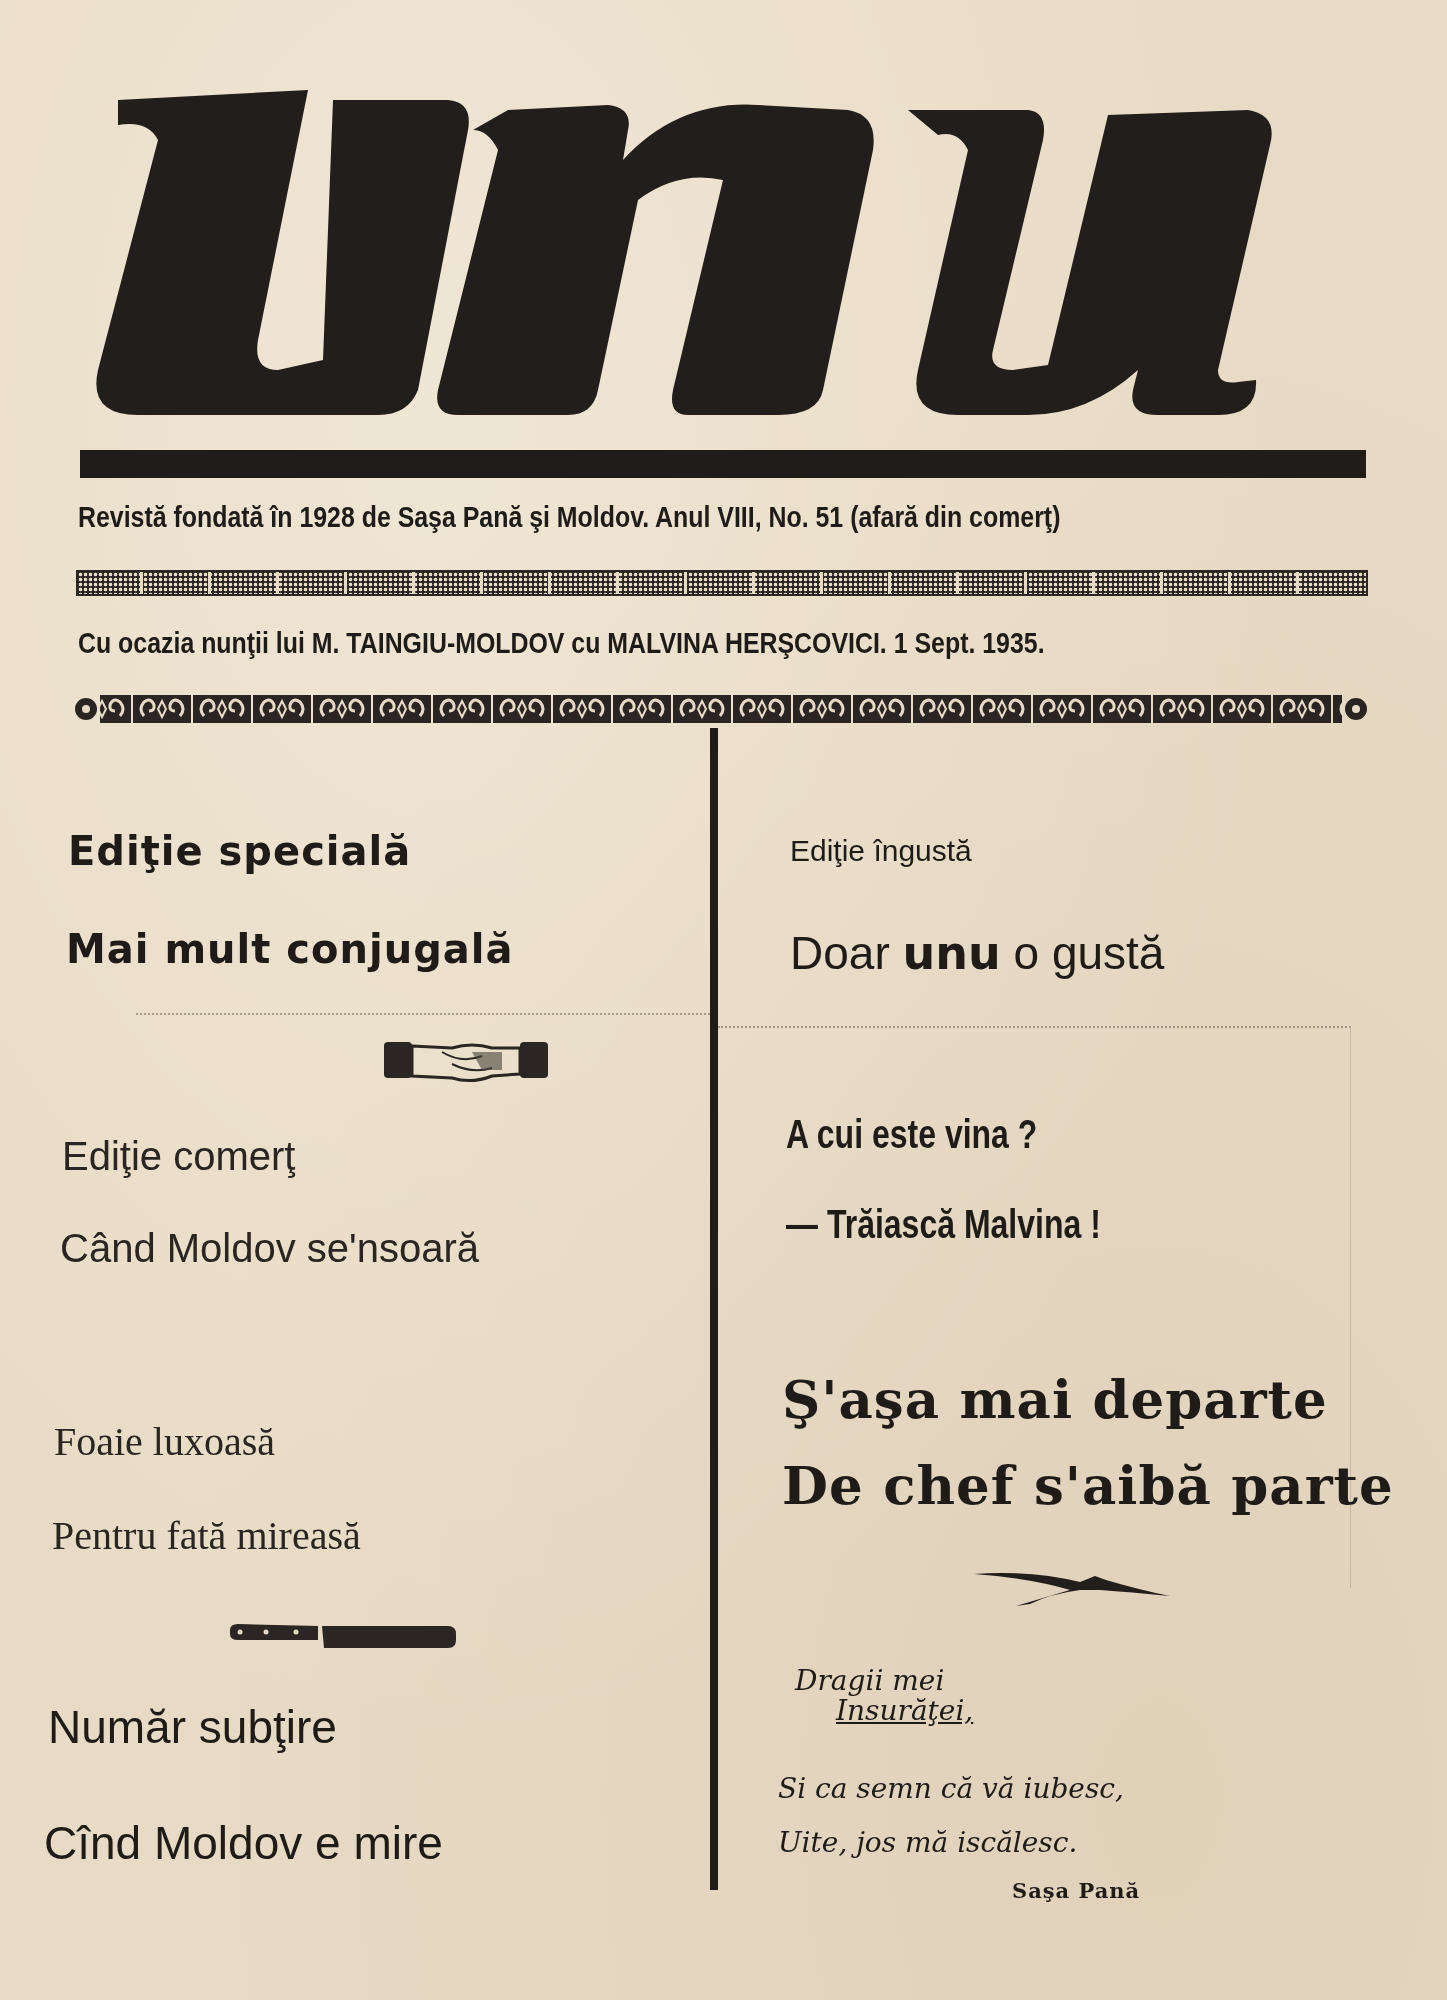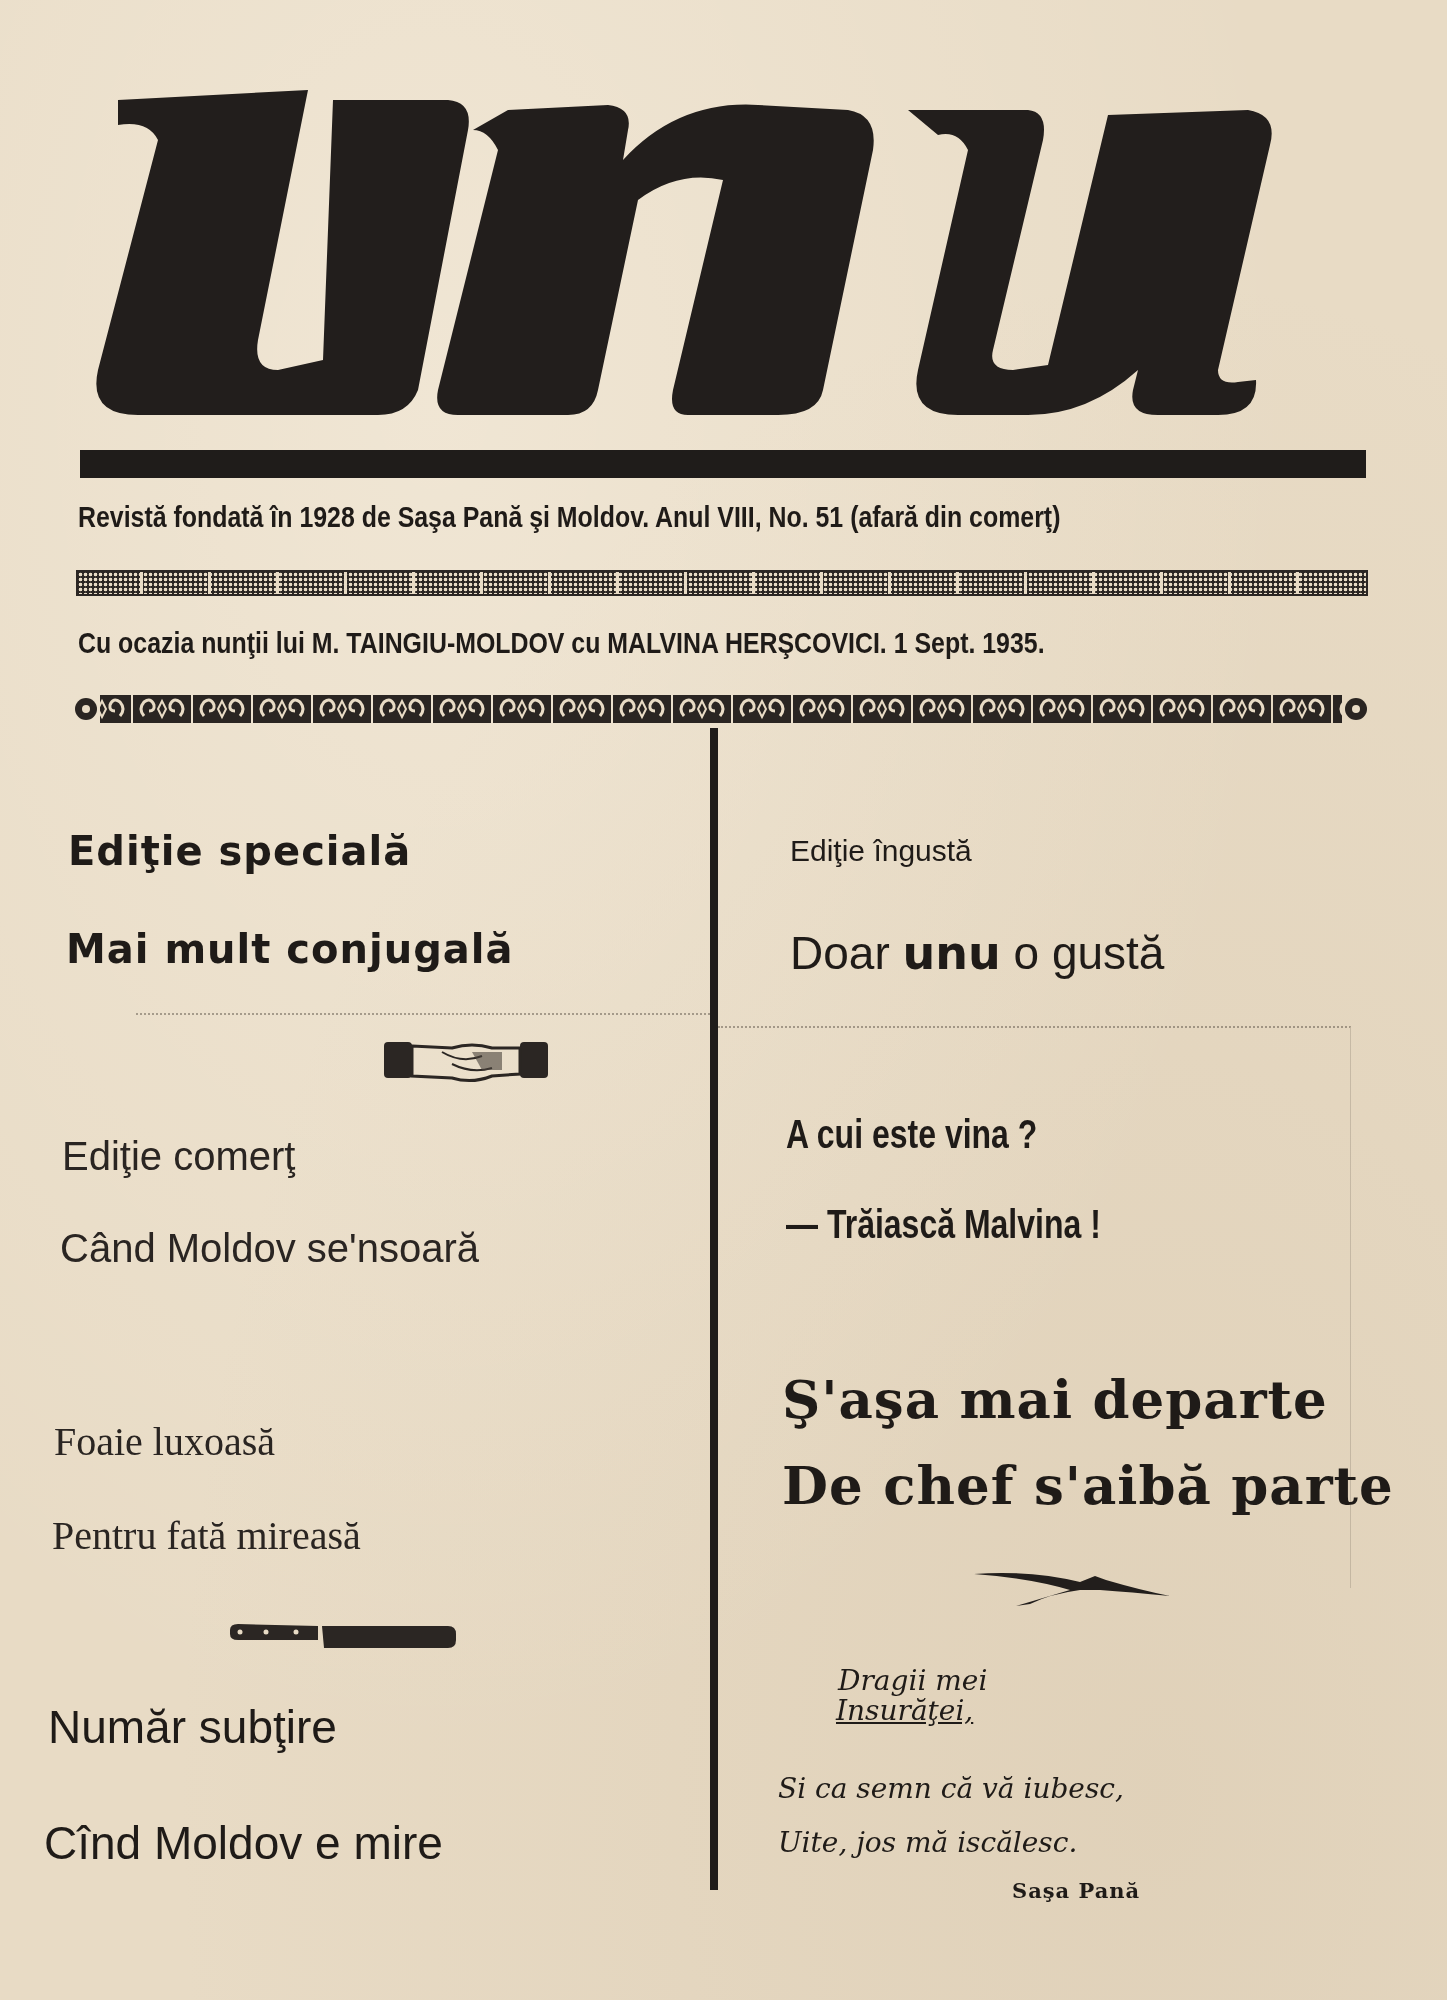--- a/index.html
+++ b/index.html
@@ -193,17 +193,17 @@
 <div class="t cond-bold" style="left:786px; top:1112px;">A cui este vina ?</div>
 <div class="t cond-bold" style="left:786px; top:1202px;">— Trăiască Malvina !</div>
 
 <div class="t slab" style="left:782px; top:1368px;">Ş'aşa mai departe</div>
 <div class="t slab" style="left:782px; top:1454px;">De chef s'aibă parte</div>
 
 <svg class="icon" style="left:970px; top:1560px; width:204px; height:48px;" viewBox="0 0 204 48">
   <path d="M4,14 Q60,10 110,22 L125,16 L136,20 Q170,30 200,36 Q160,32 130,30 L110,30 Q80,34 60,44 L46,46 L100,30 Q60,18 4,14 Z" fill="#221e1c"></path>
 </svg>
 
-<div class="t script" style="left:838px; top:1664px;">Dragii mei</div>
+<div class="t script" style="left:795px; top:1664px;">Dragii mei</div>
 <div class="t script" style="left:836px; top:1694px;text-decoration:underline;">Insurăţei,</div>
 <div class="t script" style="left:778px; top:1772px;">Si ca semn că vă iubesc,</div>
 <div class="t script" style="left:778px; top:1826px;">Uite, jos mă iscălesc.</div>
 <div class="t sig" style="left:1012px; top:1878px;">Saşa Pană</div>
 
 </body></html>

